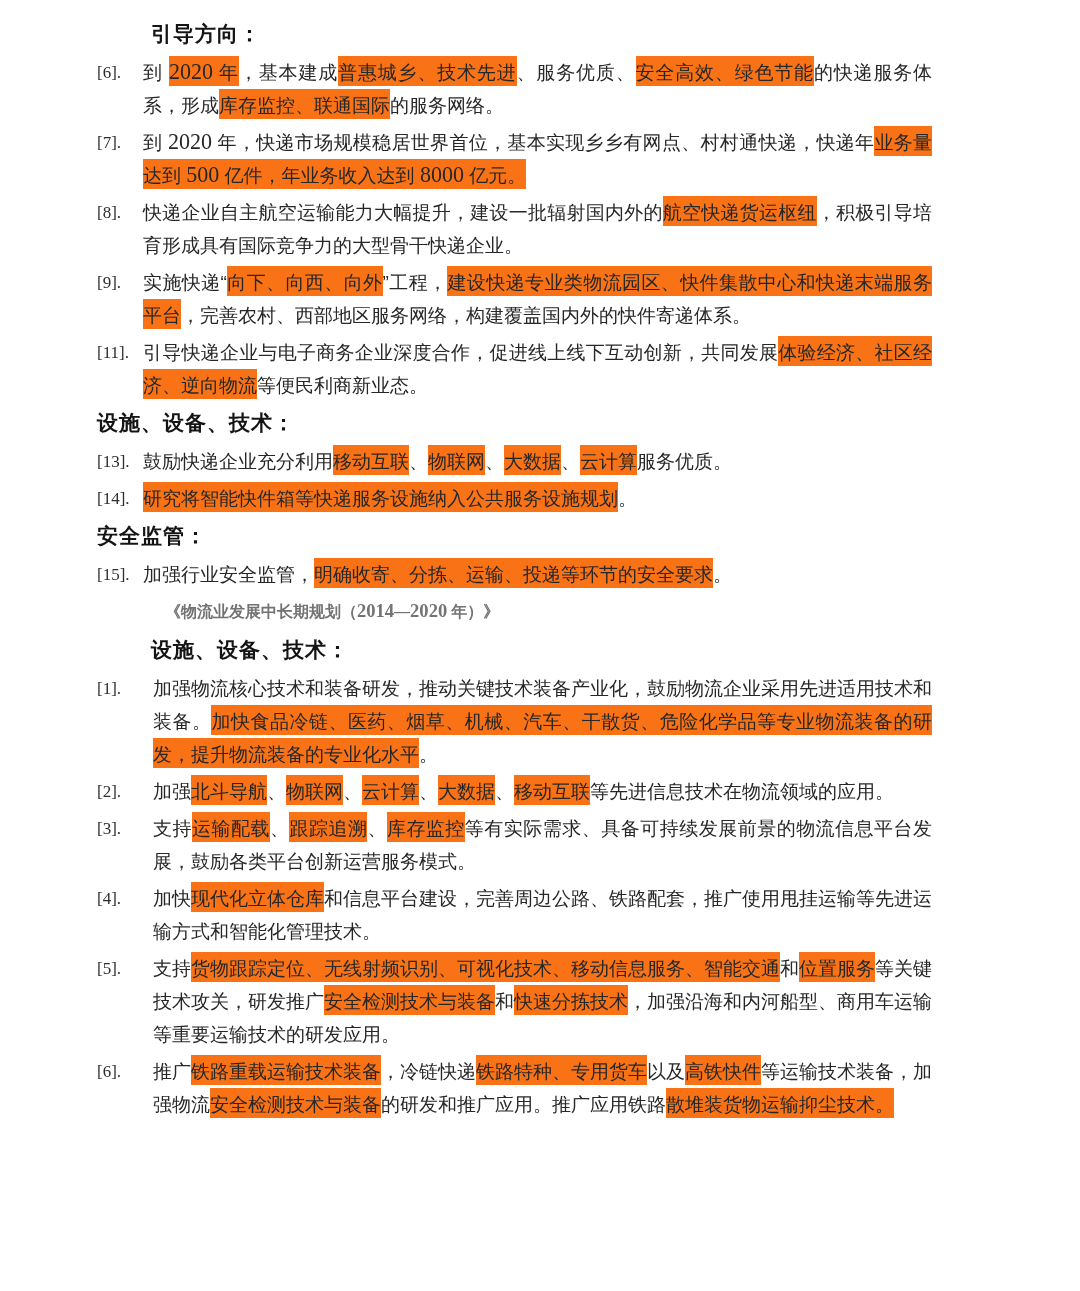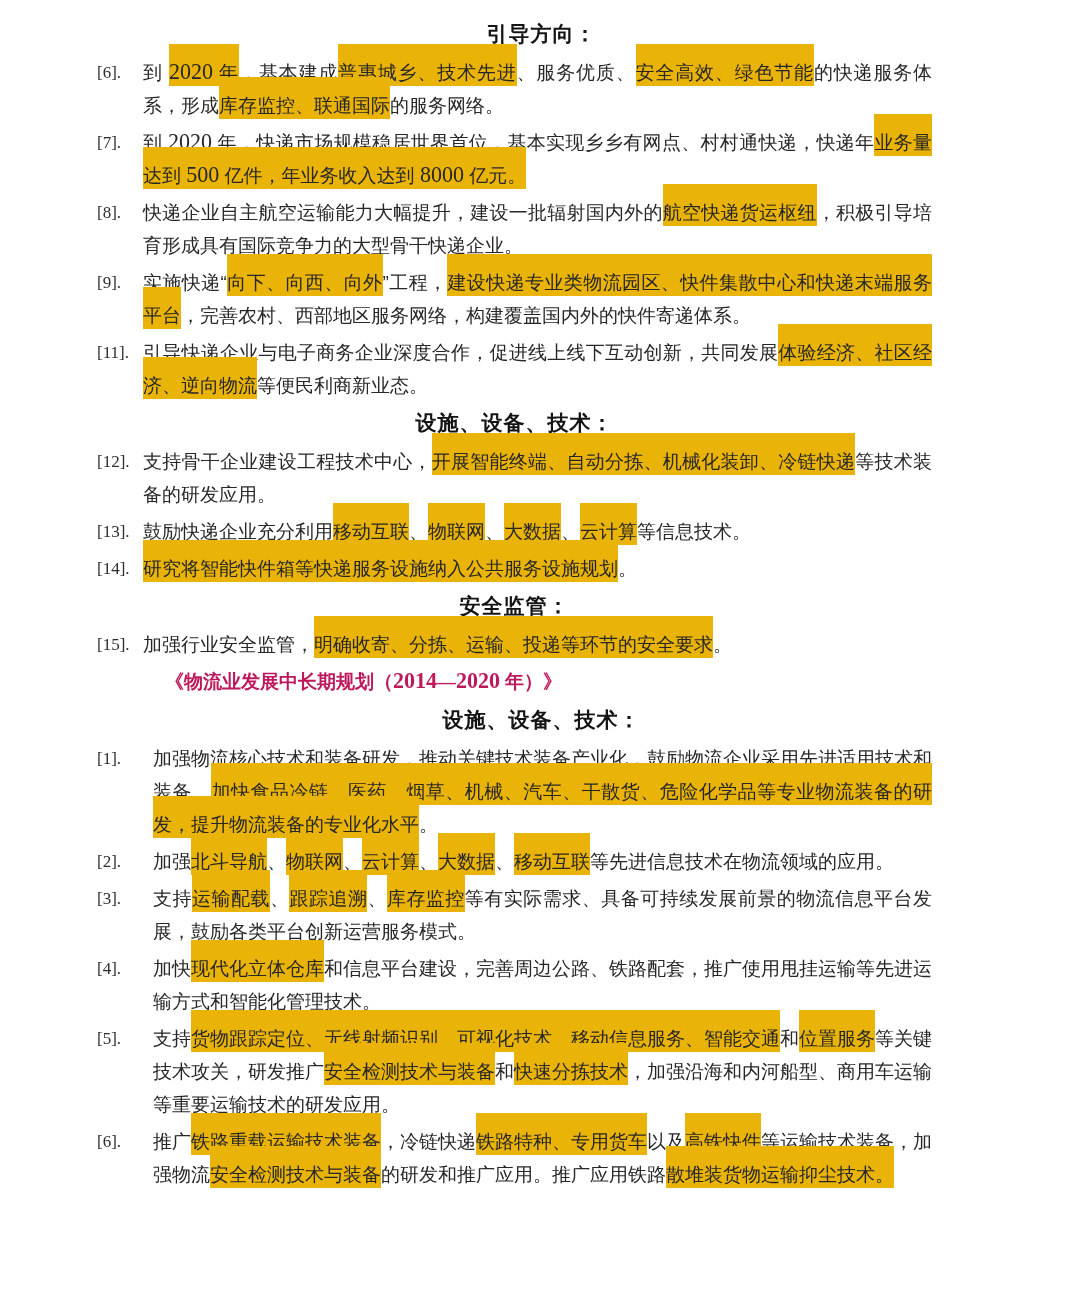--- a/index.html
+++ b/index.html
@@ -19,29 +19,28 @@
     width: 1080px;
     padding: 14px 148px 0 97px;
   }
   .heading {
     font-weight: bold;
     font-size: 21px;
     line-height: 33px;
     color: #141414;
     margin: 3px 0 6px 0;
     letter-spacing: 1px;
-    text-align: center;
   }
   .heading.indent { padding-left: 54px; }
   .title {
     font-family: "Liberation Serif", serif;
     font-weight: bold;
-    font-size: 19px;
+    font-size: 16px;
     line-height: 33px;
-    color: #be185d;
+    color: #737373;
     padding-left: 68px;
     margin: 2px 0 5px 0;
   }
   .item {
     display: flex;
     margin-bottom: 4px;
   }
   .num {
     flex: none;
     width: 46px;
@@ -52,23 +51,23 @@
   }
   .item.sec-b .num { width: 56px; }
   .body {
     flex: 1;
     font-size: 19px;
     line-height: 33px;
     text-align: justify;
     color: #272727;
   }
   mark.hl {
-    background: #eab308;
+    background: #f97316;
     color: inherit;
-    padding: 18px 0 3px 0;
+    padding: 6px 0 3px 0;
     -webkit-box-decoration-break: clone;
     box-decoration-break: clone;
   }
   .latin {
     font-family: "Liberation Serif", serif;
     font-size: 1.16em;
     line-height: 1px;
   }
 </style>
 </head>
@@ -91,26 +90,22 @@
     <div class="item">
       <span class="num">[9].</span>
       <span class="body"><span>实施快递“</span><mark class="hl">向下、向西、向外</mark><span>”工程，</span><mark class="hl">建设快递专业类物流园区、快件集散中心和快递末端服务平台</mark><span>，完善农村、西部地区服务网络，构建覆盖国内外的快件寄递体系。</span></span>
     </div>
     <div class="item">
       <span class="num">[11].</span>
       <span class="body"><span>引导快递企业与电子商务企业深度合作，促进线上线下互动创新，共同发展</span><mark class="hl">体验经济、社区经济、逆向物流</mark><span>等便民利商新业态。</span></span>
     </div>
     <div class="heading">设施、设备、技术：</div>
     <div class="item">
-      <span class="num">[12].</span>
-      <span class="body"><span>支持骨干企业建设工程技术中心，</span><mark class="hl">开展智能终端、</mark><mark class="hl">自动分拣、</mark><mark class="hl">机械化装卸、</mark><mark class="hl">冷链快递</mark><span>等技术装备的研发应用。</span></span>
-    </div>
-    <div class="item">
       <span class="num">[13].</span>
-      <span class="body"><span>鼓励快递企业充分利用</span><mark class="hl">移动互联</mark><span>、</span><mark class="hl">物联网</mark><span>、</span><mark class="hl">大数据</mark><span>、</span><mark class="hl">云计算</mark><span>等信息技术。</span></span>
+      <span class="body"><span>鼓励快递企业充分利用</span><mark class="hl">移动互联</mark><span>、</span><mark class="hl">物联网</mark><span>、</span><mark class="hl">大数据</mark><span>、</span><mark class="hl">云计算</mark><span>服务优质。</span></span>
     </div>
     <div class="item">
       <span class="num">[14].</span>
       <span class="body"><mark class="hl">研究将智能快件箱等快递服务设施纳入公共服务设施规划</mark><span>。</span></span>
     </div>
     <div class="heading">安全监管：</div>
     <div class="item">
       <span class="num">[15].</span>
       <span class="body"><span>加强行业安全监管，</span><mark class="hl">明确收寄、分拣、运输、投递等环节的安全要求</mark><span>。</span></span>
     </div>

